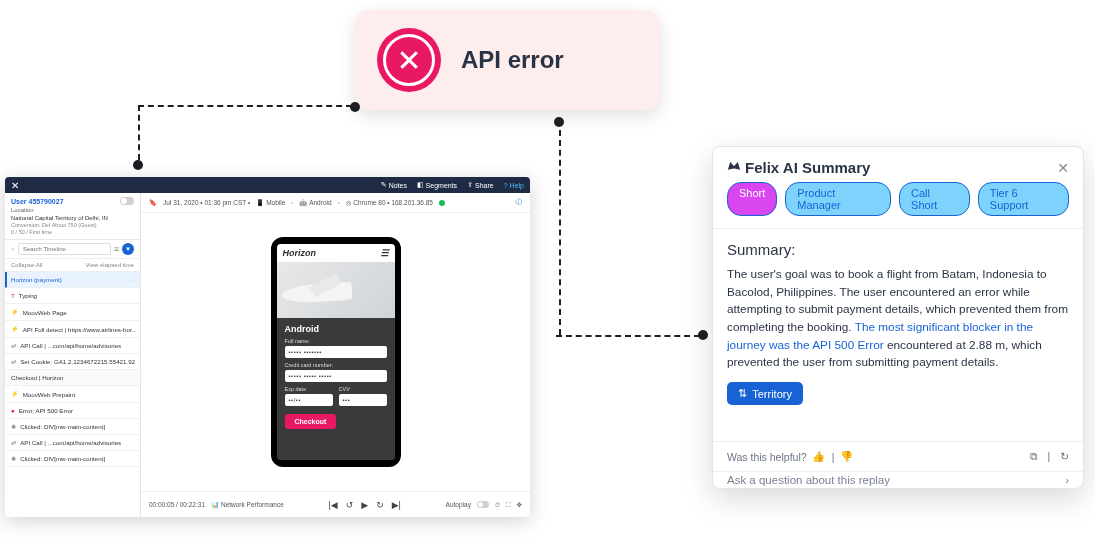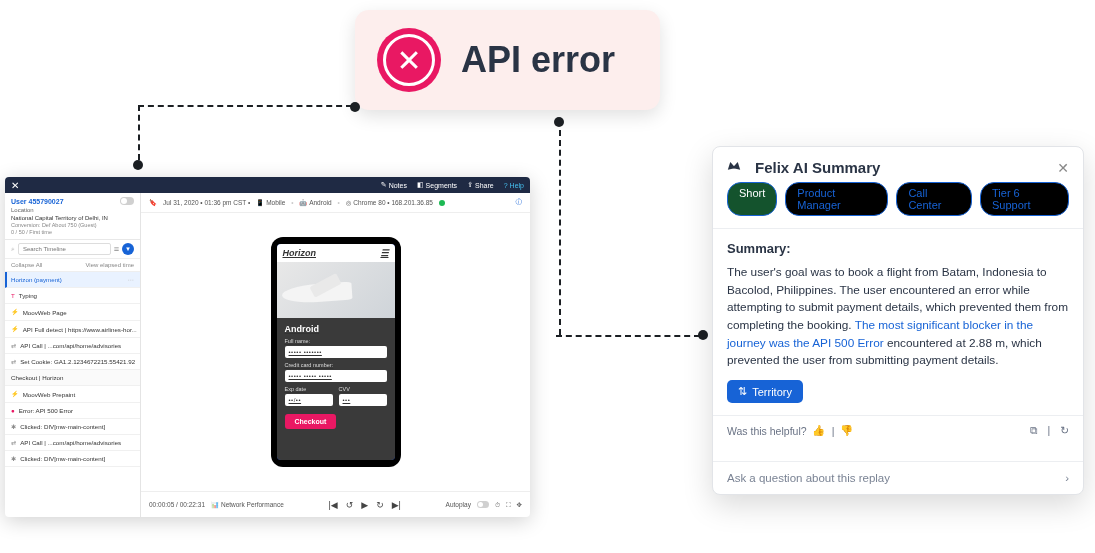--- a/index.html
+++ b/index.html
@@ -2,21 +2,21 @@
 <html><head>
 <meta charset="utf-8">
 <style>
   * { box-sizing: border-box; margin: 0; padding: 0; }
   body { font-family: -apple-system, BlinkMacSystemFont, 'Segoe UI', Arial, sans-serif; background: #fff; width: 1095px; height: 553px; position: relative; overflow: hidden; }
 
   .api-badge { position: absolute; left: 355px; top: 10px; width: 305px; height: 100px; background: #fdeeed; border-radius: 14px; display: flex; align-items: center; gap: 20px; padding: 14px 22px; box-shadow: 0 6px 18px rgba(0,0,0,0.12); }
   .api-badge .circle { width: 64px; height: 64px; border-radius: 50%; background: #e91863; display:flex; align-items:center; justify-content:center; position:relative; }
   .api-badge .circle .ring { position:absolute; inset:6px; border-radius:50%; border:3px solid #fff; }
   .api-badge .circle .x { color:#fff; font-size:30px; font-weight:300; }
-  .api-badge .label { font-size: 36px; font-weight: 600; color: #2a3445; }
+  .api-badge .label { font-size: 24px; font-weight: 600; color: #2a3445; }
 
   .conn { position:absolute; border:2px dashed #1b1f23; }
   .dot { position:absolute; width:10px; height:10px; border-radius:50%; background:#1b1f23; }
 
   .replay-window { position:absolute; left:5px; top:177px; width:525px; height:340px; background:#fff; border-radius:4px; box-shadow: 0 4px 20px rgba(0,0,0,0.18); overflow:hidden; font-size:7px; color:#333; }
   .replay-topbar { height:16px; background:#1f2a44; display:flex; align-items:center; justify-content:space-between; padding:0 6px; color:#fff; }
   .replay-topbar .close-x { font-size:10px; }
   .replay-topbar .right { display:flex; gap:10px; font-size:7px; }
   .replay-topbar .right span { display:flex; align-items:center; gap:2px; }
   .replay-main { display:flex; height:calc(100% - 16px); }
@@ -36,52 +36,52 @@
   .timeline .item { padding:4px 6px; font-size:6.2px; border-bottom:1px solid #f0f0f0; display:flex; align-items:center; gap:4px; white-space:nowrap; overflow:hidden; text-overflow:ellipsis; }
   .timeline .item.sel { background:#e9f2ff; color:#1763d6; border-left:2px solid #1763d6; padding-left:4px; }
   .timeline .item .dots { color:#bbb; margin-left:auto; }
   .content { flex:1; display:flex; flex-direction:column; }
   .meta-row { padding:5px 8px; display:flex; align-items:center; gap:6px; font-size:6.5px; color:#555; border-bottom:1px solid #eee; }
   .meta-row .book { color:#1763d6; }
   .meta-row .sep { color:#ccc; }
   .meta-row .green-dot { width:6px;height:6px;border-radius:50%;background:#1db954; }
   .phone-area { flex:1; display:flex; align-items:center; justify-content:center; background:#fff; }
   .phone { width:130px; height:230px; background:#000; border-radius:12px; padding:7px 6px; }
-  .phone-screen { width:100%; height:100%; background:#1d4ed8; border-radius:4px; overflow:hidden; display:flex; flex-direction:column;text-decoration:underline; }
+  .phone-screen { width:100%; height:100%; background:#1d4ed8; border-radius:4px; overflow:hidden; display:flex; flex-direction:column; }
   .phone-header { background:#fff; padding:4px 6px; display:flex; justify-content:space-between; align-items:center; font-size:9px; font-weight:700; font-style:italic; }
   .phone-img { height:56px; background:linear-gradient(135deg,#e8e8e8,#cfd4d9); position:relative; overflow:hidden; }
   .plane { position:absolute; left:5px; top:22px; width:70px; height:18px; background:#f4f4f4; border-radius:50% 10% 10% 50%; transform:rotate(-4deg); }
   .plane::after { content:''; position:absolute; left:38px; top:-13px; width:12px; height:30px; background:#e9e9e9; transform:rotate(66deg); border-radius:2px; }
   .payment-area { flex:1; background:#3a3a3a; padding:6px 8px; color:#fff; }
   .payment-area h4 { font-size:9px; font-weight:700; margin-bottom:4px; }
   .field-label { font-size:5.5px; color:#ddd; margin-top:4px; }
   .field { background:#fff; border-radius:2px; height:12px; margin-top:2px; padding:0 4px; display:flex; align-items:center; font-size:6px; color:#333; letter-spacing:0.5px; }
   .field-row { display:flex; gap:6px; }
   .field-row > div { flex:1; }
   .checkout-btn { background:#e91863; color:#fff; font-size:7px; font-weight:600; padding:4px 10px; border-radius:3px; margin-top:8px; display:inline-block; }
   .player-bar { height:26px; border-top:1px solid #eee; display:flex; align-items:center; padding:0 8px; gap:6px; font-size:6.5px; color:#555; }
   .player-bar .controls { display:flex; gap:8px; margin:0 auto; font-size:9px; color:#444; }
 
   .felix { position:absolute; left:712px; top:146px; width:372px; background:#fff; border:1px solid #e2e4e8; border-radius:8px; box-shadow:0 10px 30px rgba(0,0,0,0.15); padding:0; font-size:12px; color:#2a3445; }
   .felix-head { display:flex; align-items:center; justify-content:space-between; padding:12px 14px 6px; }
-  .felix-head .title { display:flex; align-items:center; gap:14px; font-size:15px; font-weight:700; }
+  .felix-head .title { display:flex; align-items:center; gap:4px; font-size:15px; font-weight:700; }
   .felix-head .close { color:#888; font-size:14px; }
   .felix-instr { padding:0 14px 10px; font-size:11.5px; color:#4a5568; line-height:1.4; }
   .felix-chips { display:flex; gap:8px; padding:0 14px 12px; border-bottom:1px solid #eceef1; }
-  .chip { border:1px solid #1763d6; color:#1763d6; border-radius:14px; padding:4px 11px; font-size:11px; background:#000000; }
-  .chip.active { background:#14532d; color:#fff; }
+  .chip { border:1px solid #1763d6; color:#1763d6; border-radius:14px; padding:4px 11px; font-size:11px; background:#7dd3fc; }
+  .chip.active { background:#d946ef; color:#fff; }
   .felix-body { padding:12px 14px; }
-  .felix-body .label { font-size:13px; font-weight:700; margin-bottom:8px; }
+  .felix-body .label { font-size:15px; font-weight:400; margin-bottom:8px; }
   .felix-body .text { font-size:11.8px; line-height:1.5; color:#2a3445; }
   .felix-body .text .hl { color:#1763d6; }
   .quantify-btn { display:inline-flex; align-items:center; gap:5px; background:#1763d6; color:#fff; font-size:11px; padding:5px 11px; border-radius:5px; margin-top:10px; }
-  .felix-foot { border-top:1px solid #eceef1; padding:8px 14px; display:flex; align-items:center; justify-content:space-between; font-size:10.5px; color:#6a7385; }
+  .felix-foot { border-top:1px solid #eceef1; padding:8px 14px; display:flex; align-items:center; justify-content:space-between; font-size:10.5px; color:#6a7385;margin-top:24px; }
   .felix-foot .left { display:flex; align-items:center; gap:6px; }
   .felix-foot .right { display:flex; gap:10px; }
-  .felix-ask { border-top:1px solid #eceef1; padding:10px 14px; display:flex; align-items:center; justify-content:space-between; color:#7a8394; font-size:11.5px;margin-top:16px; }
+  .felix-ask { border-top:1px solid #eceef1; padding:2px 14px; display:flex; align-items:center; justify-content:space-between; color:#7a8394; font-size:11.5px; }
 
   .fox-icon { width:14px; height:12px; position:relative; }
   .fox-icon::before, .fox-icon::after { content:''; position:absolute; width:0;height:0; border-left:4px solid transparent; border-right:4px solid transparent; }
   .fox-icon::before { border-bottom:7px solid #2a3445; left:0; top:0; transform:rotate(-12deg);}
   .fox-icon::after { border-bottom:7px solid #2a3445; right:0; top:0; transform:rotate(12deg);}
 </style>
 </head>
 <body>
 
 <div class="api-badge">
@@ -261,21 +261,21 @@
   <div class="felix-head">
     <div class="title">
       <span class="fox-icon"></span>
       <span>Felix AI Summary</span>
     </div>
     <span class="close">✕</span>
   </div>
   <div class="felix-chips">
     <span class="chip active">Short</span>
     <span class="chip">Product Manager</span>
-    <span class="chip">Call Center</span>
+    <span class="chip">Call Short</span>
     <span class="chip">Tier 6 Support</span>
   </div>
   <div class="felix-body">
     <div class="label">Summary:</div>
     <div class="text">
       <span>The user's goal was to book a flight from Batam, Indonesia to Bacolod, Philippines. The user encountered an error while attempting to submit payment details, which prevented them from completing the booking. </span><span class="hl">The most significant blocker in the journey was the API 500 Error</span><span> encountered at 2.88 m, which prevented the user from submitting payment details.</span>
     </div>
     <div class="quantify-btn">
       <span>⇅</span>
       <span>Territory</span>

